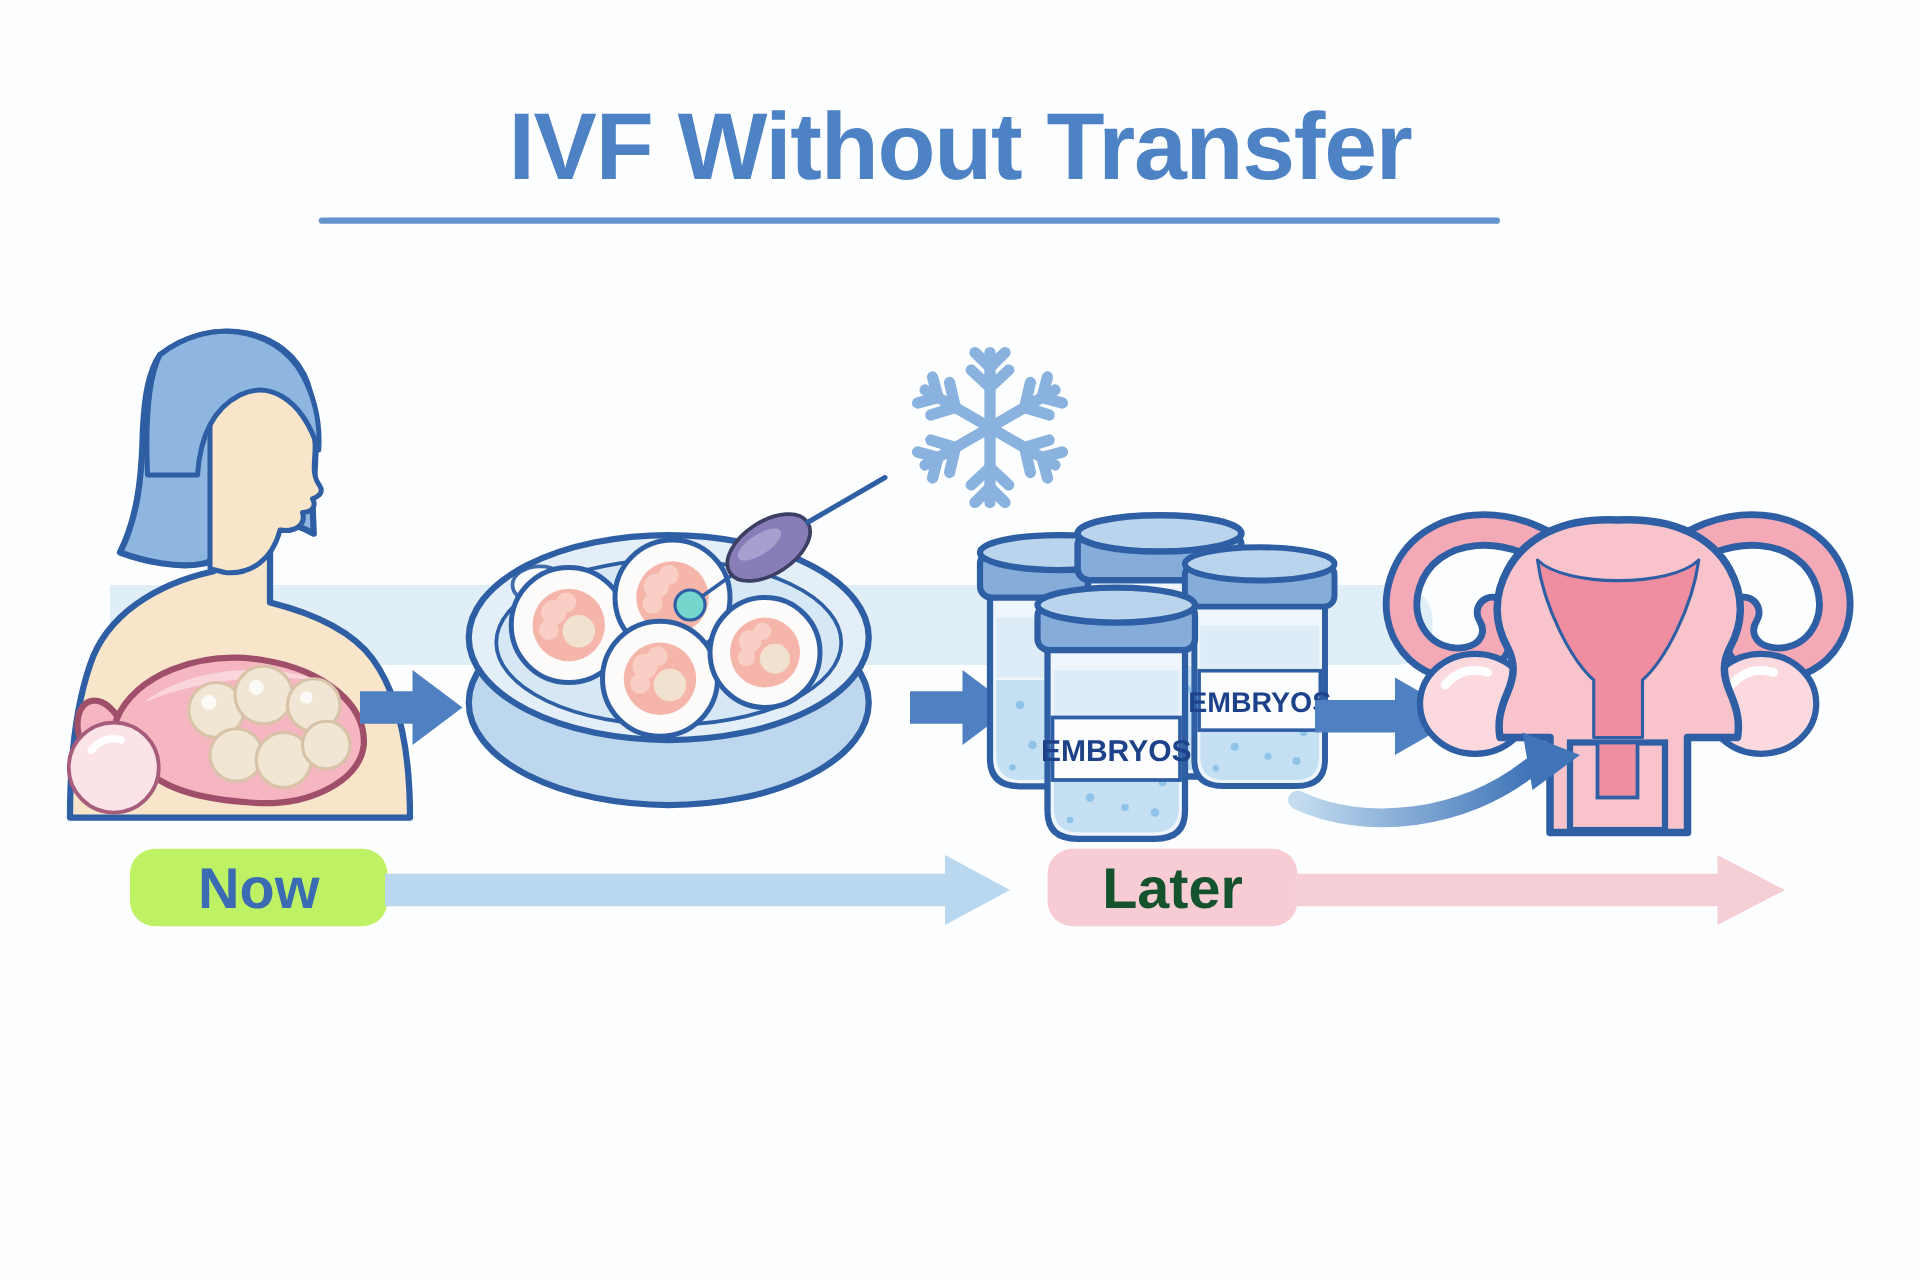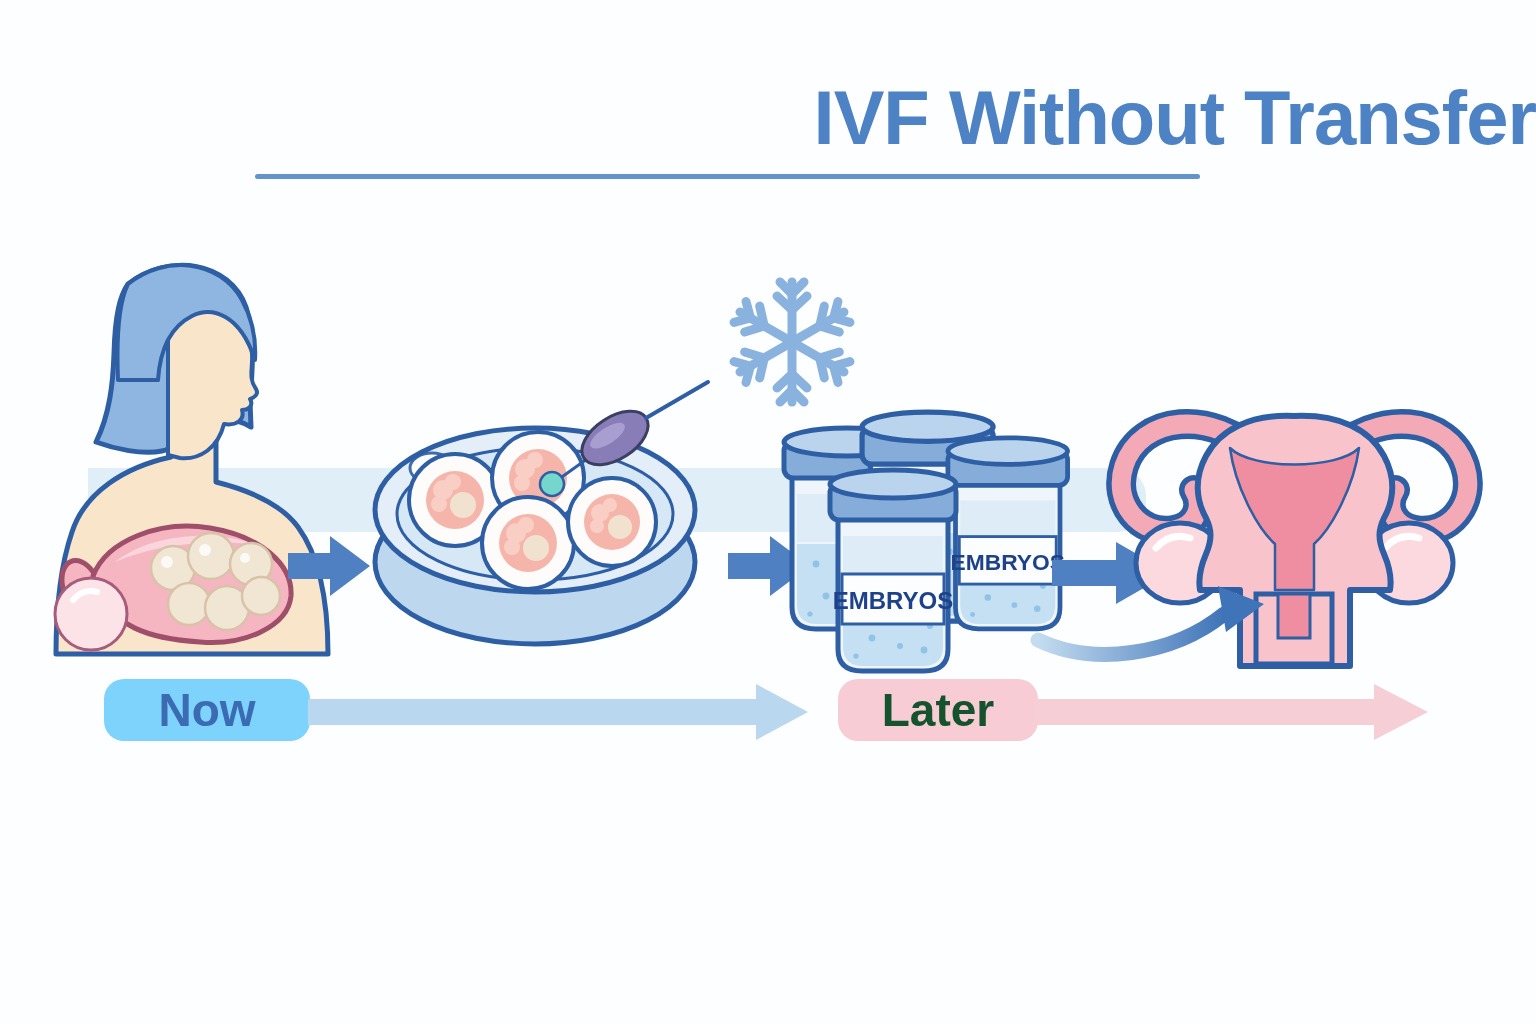--- a/index.html
+++ b/index.html
@@ -3,30 +3,30 @@
 <meta charset="utf-8">
 <style>
   html,body{margin:0;padding:0;background:#ffffff;}
   #stage{
     position:relative;width:1536px;height:1024px;overflow:hidden;
     background:#fdfeff;font-family:"Liberation Sans", sans-serif;
   }
   .abs{position:absolute;}
   
   #page-title{
-    left:0;right:0;top:74px;text-align:right;margin:0;
+    left:0;right:0;top:74px;text-align:center;margin:0;
     font-size:76px;font-weight:bold;color:#4d82c4;letter-spacing:-1px;
   }
   #title-underline{left:255px;top:174px;width:945px;height:5px;background:#6394cc;border-radius:3px;}
   
   #process-band{left:88px;top:468px;width:1058px;height:64px;background:#e0eef7;border-radius:0 28px 28px 0;}
   
   .pill{height:62px;border-radius:20px;display:flex;align-items:center;justify-content:center;
         font-weight:bold;font-size:46px;}
-  #now-pill{left:104px;top:679px;width:206px;background:#7dd3fc;color:#3b6cb3;}
+  #now-pill{left:104px;top:679px;width:206px;background:#bef264;color:#3b6cb3;}
   #later-pill{left:838px;top:679px;width:200px;background:#f7ccd4;color:#14532d;}
   svg{display:block;overflow:visible;}
 </style>
 </head>
 <body>
 
 <div id="stage">
 
   <h1 id="page-title" class="abs">IVF Without Transfer</h1>
   <div id="title-underline" class="abs"></div>

